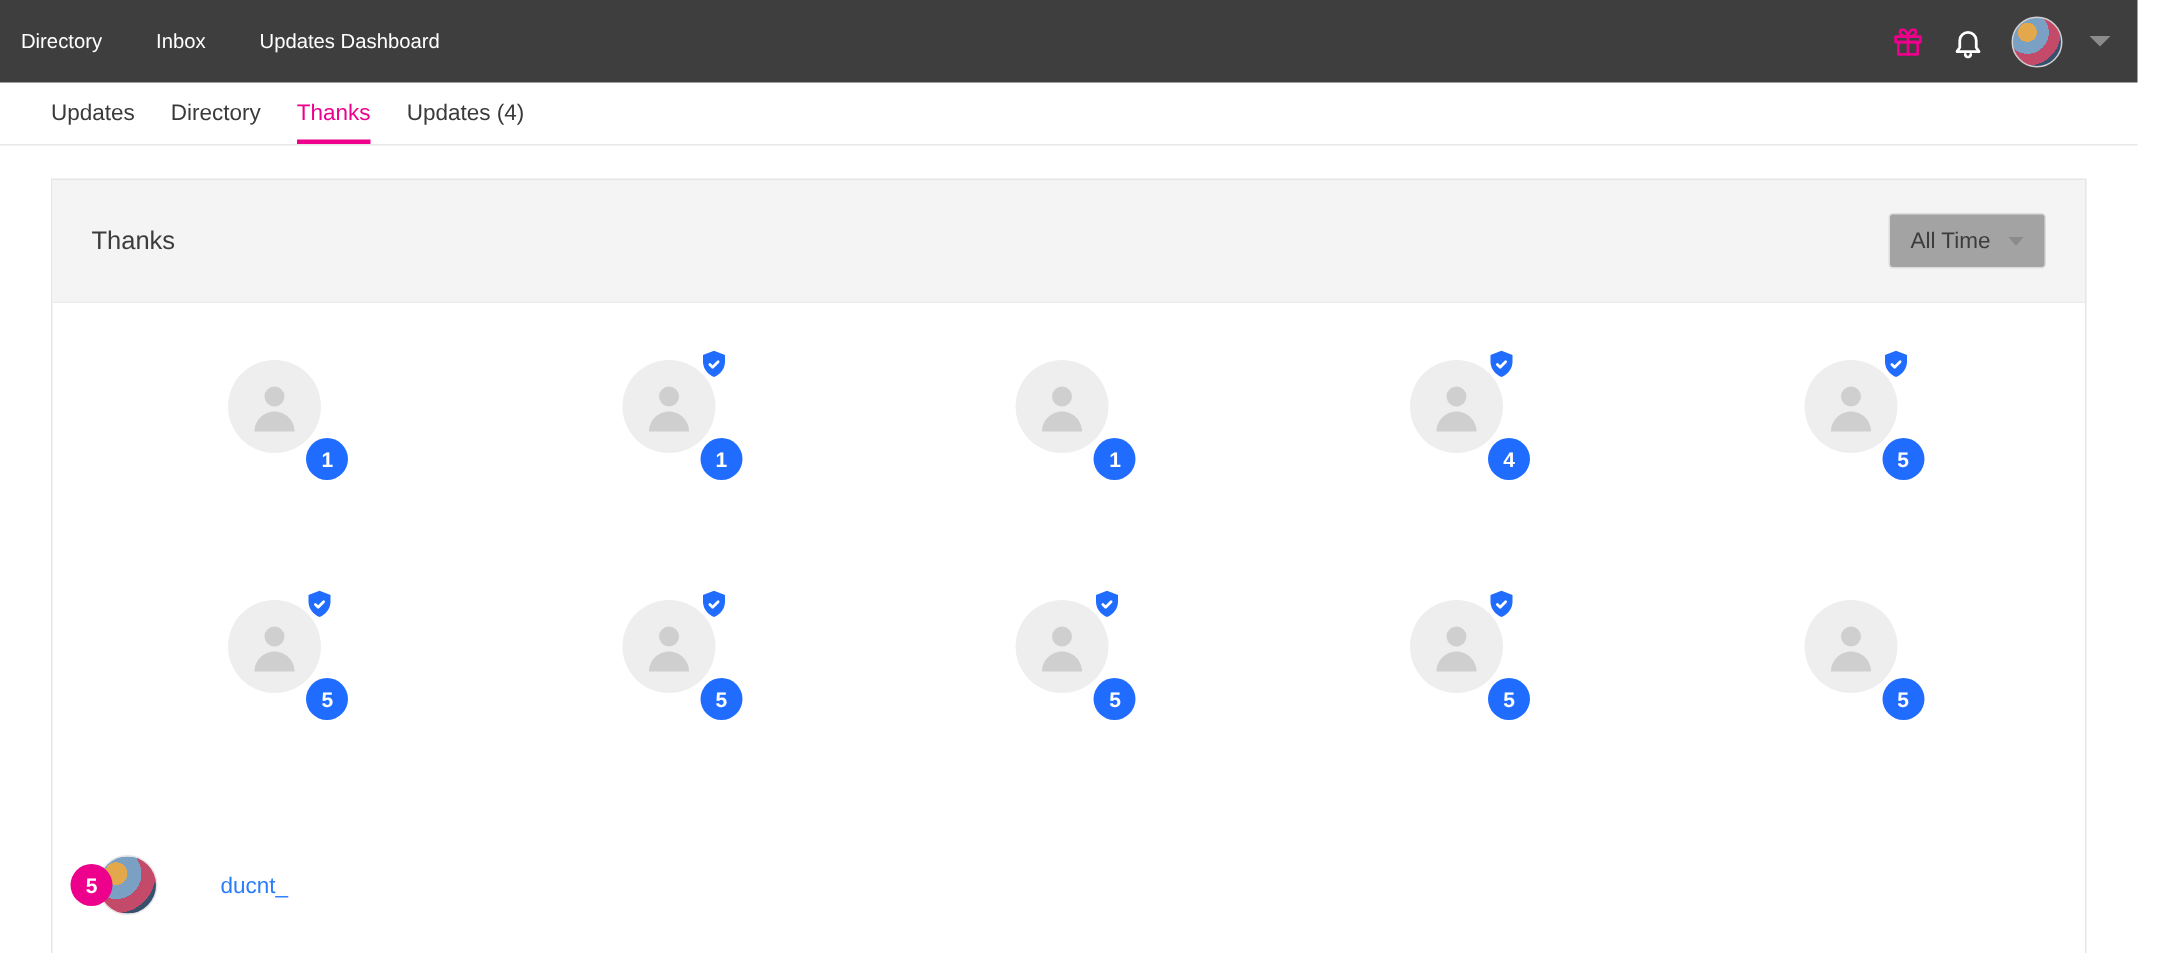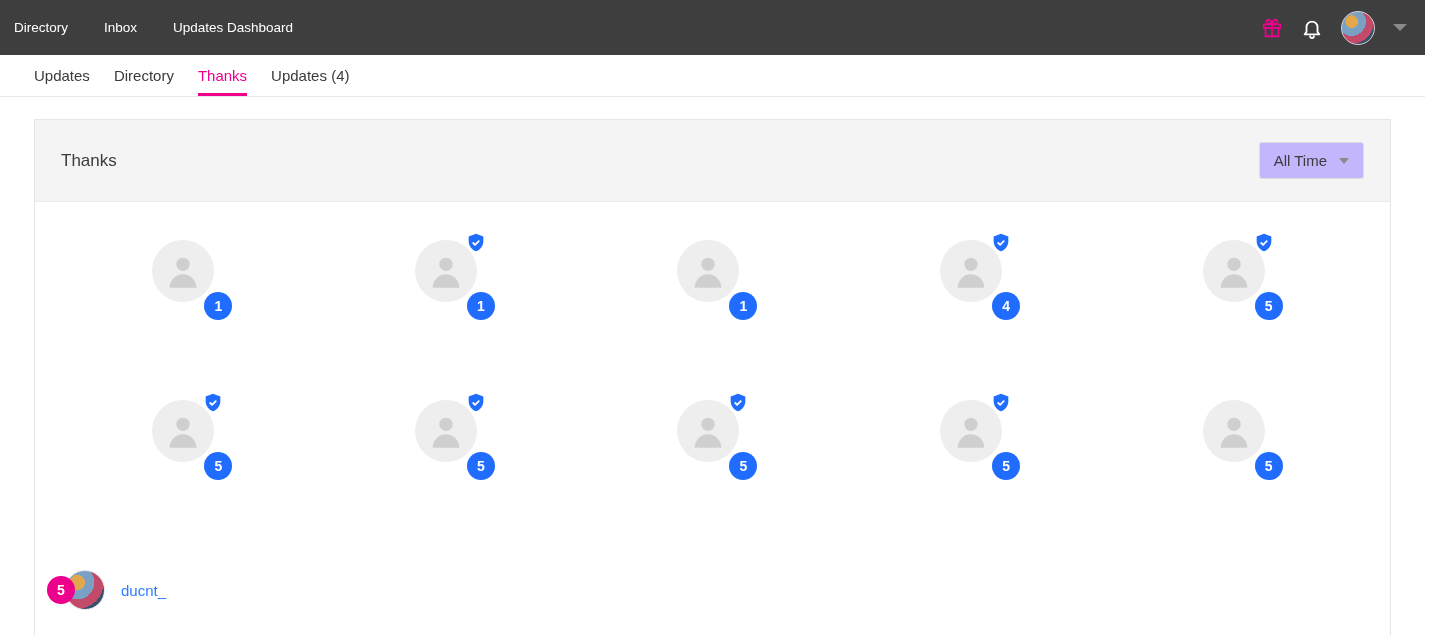--- a/index.html
+++ b/index.html
@@ -90,21 +90,21 @@
   .card-header {
     background: #f4f4f4;
     padding: 22px 26px;
     display: flex;
     align-items: center;
     justify-content: space-between;
     border-bottom: 1px solid #ececec;
   }
   .card-title { font-size: 17px; color: #3c3c3c; }
   .time-select {
-    background: #c4b5fd;
+    background: #a3a3a3;
     border: 1px solid #dddddd;
     border-radius: 3px;
     padding: 9px 14px;
     display: flex;
     align-items: center;
     gap: 12px;
     font-size: 15px;
     color: #3c3c3c;
     cursor: pointer;
     margin-left: 10px;
@@ -172,21 +172,21 @@
     left: -18px; top: 50%;
     transform: translateY(-50%);
     width: 28px; height: 28px;
     border-radius: 50%;
     background: #ec008c;
     color: #fff;
     font-weight: 700;
     font-size: 14px;
     display: flex; align-items: center; justify-content: center;
   }
-  .footer-link { color: #2a7cff; font-size: 15px; font-weight: 500; cursor: pointer; }
+  .footer-link { color: #2a7cff; font-size: 15px; font-weight: 500; cursor: pointer; margin-left: 26px; }
   
   .main-wrapper::-webkit-scrollbar { width: 16px; background: #f0f0f0; }
   .main-wrapper::-webkit-scrollbar-thumb { background: #c9c9c9; }
   .main-wrapper::-webkit-scrollbar-button:single-button {
     background: #f0f0f0; height: 16px;
   }
 </style>
 </head>
 <body>
 

